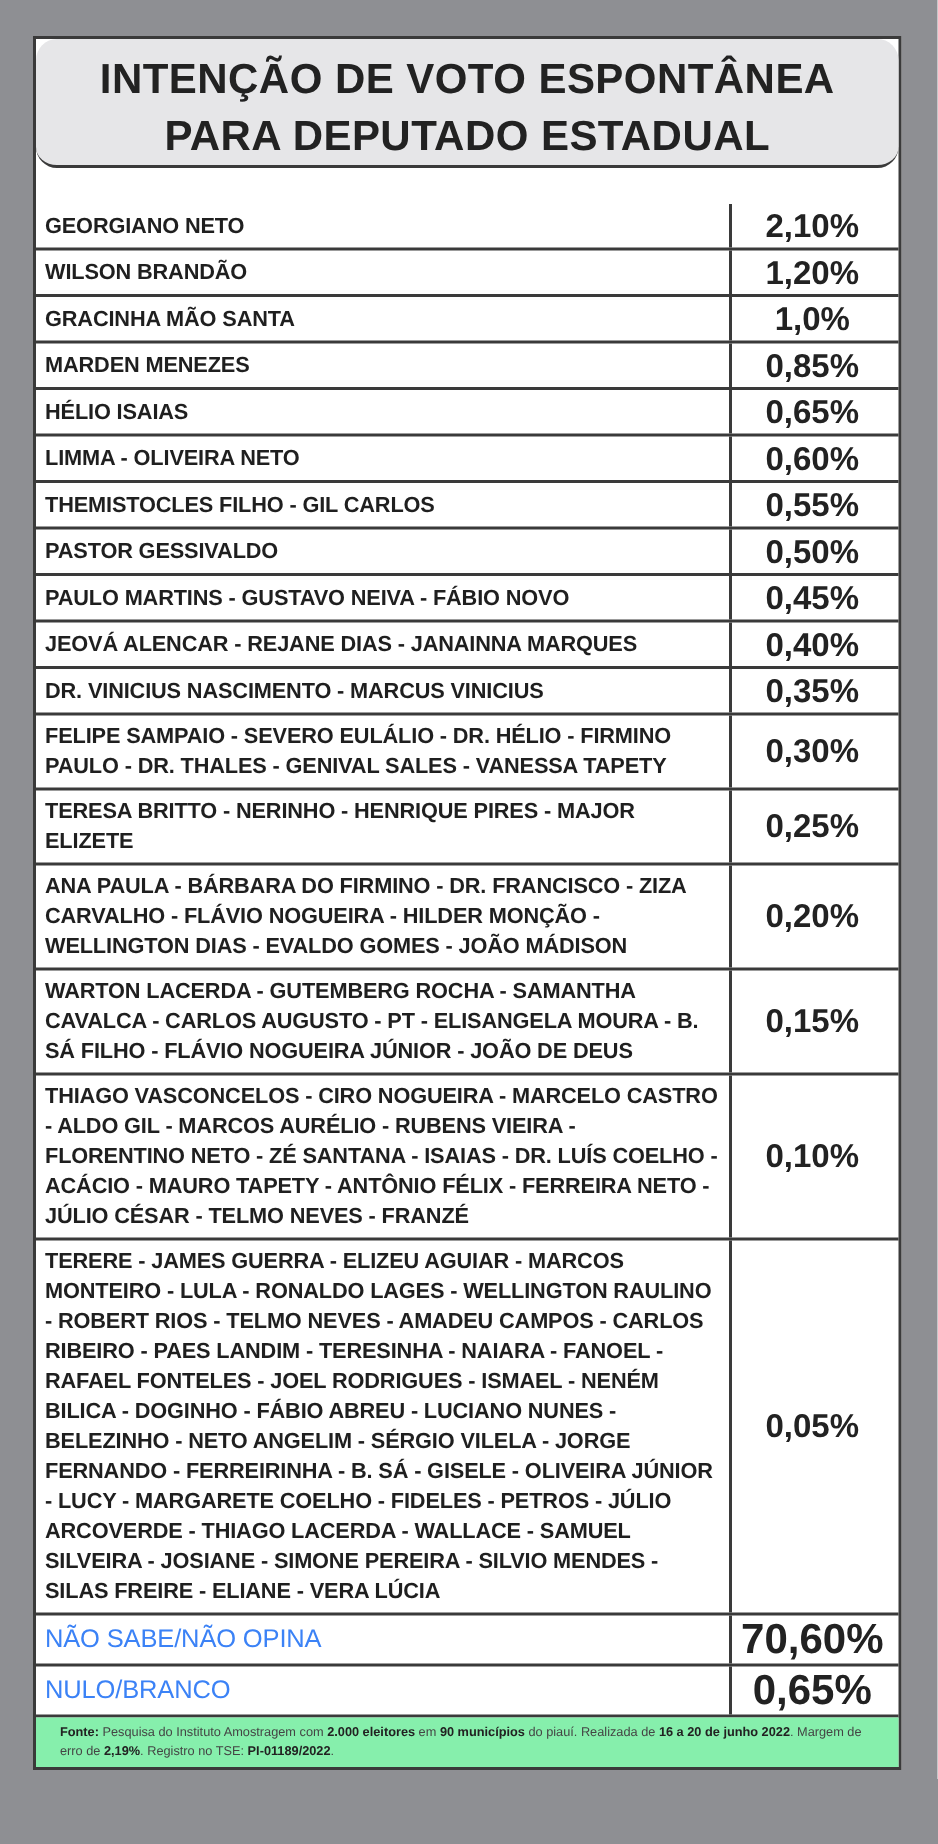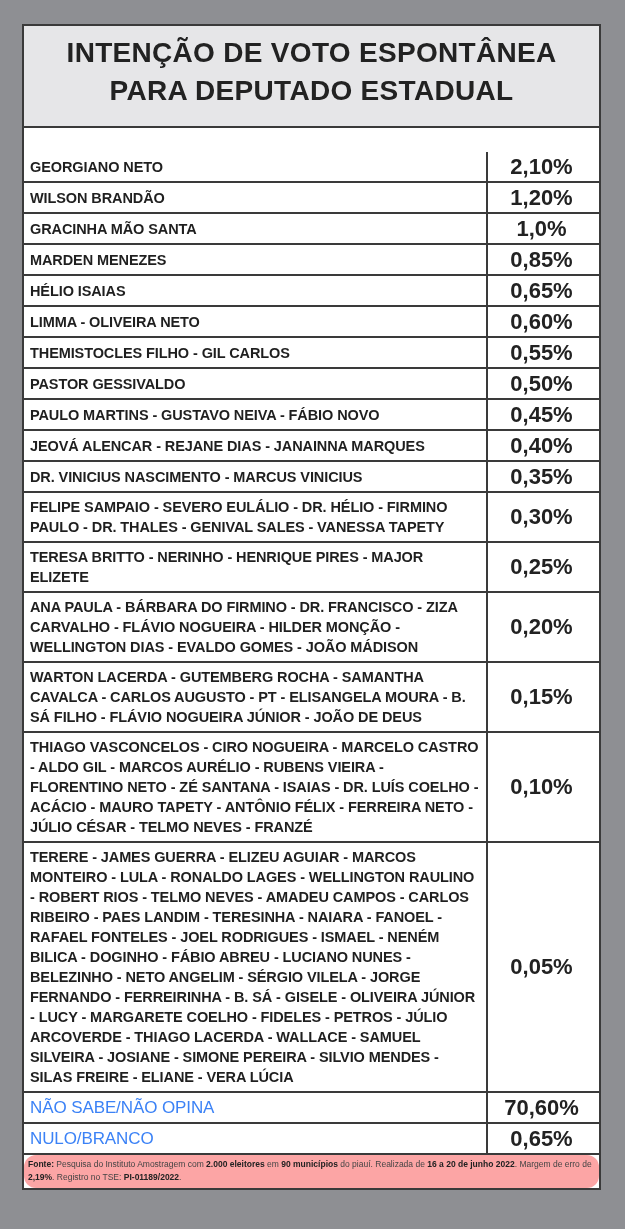--- a/index.html
+++ b/index.html
@@ -1,26 +1,26 @@
 <!DOCTYPE html>
 <html><head>
 <meta charset="utf-8">
 <style>
   html, body { margin:0; padding:0; }
   body { width:625px; height:1229px; background:#8e8f93; font-family:"Liberation Sans", sans-serif; position:relative; overflow:hidden; }
   .card { position:absolute; left:22px; top:24px; width:579px; background:#fff; border:2px solid #3a3a3a; box-sizing:border-box; }
-  .header { background:#e6e6e8; border-bottom:2px solid #3a3a3a; text-align:center; color:#222; font-weight:bold; font-size:28px; line-height:38px; padding:8px 4px 16px; letter-spacing:0.3px; }
+  .header { background:#e6e6e8; border-bottom:2px solid #3a3a3a; text-align:center; color:#222; font-weight:bold; font-size:28px; line-height:38px; padding:8px 4px 0; letter-spacing:0.3px;border-radius:14px; }
   table { border-collapse:collapse; width:100%;margin-top:24px; }
   td { border-bottom:2px solid #3a3a3a; padding:0; }
   td.name { color:#1f1f1f; font-weight:bold; font-size:14.5px; line-height:20px; padding:4px 6px; letter-spacing:-0.1px; }
   td.val { border-left:2px solid #3a3a3a; width:99px; text-align:center; color:#222; font-weight:bold; font-size:22px; padding:0 8px 0 4px; white-space:nowrap; }
   tr.single td.name { height:21px; }
   tr.misc td.name { font-weight:normal; font-size:17px; color:#3b82f6;border-radius:13px; }
-  tr.misc td.val { font-size:22px; }
-  .footer { background:#fca5a5; font-size:8.5px; line-height:13px; color:#444; padding:3px 4px 4px;border-radius:12px; }
+  tr.misc td.val { font-size:28px; }
+  .footer { background:#86efac; font-size:8.5px; line-height:13px; color:#444; padding:3px 16px 4px; }
   .footer b { color:#222; }
 </style>
 </head>
 <body>
 
 <div class="card">
   <div class="header">
     <div>INTENÇÃO DE VOTO ESPONTÂNEA</div>
     <div>PARA DEPUTADO ESTADUAL</div>
   </div>

